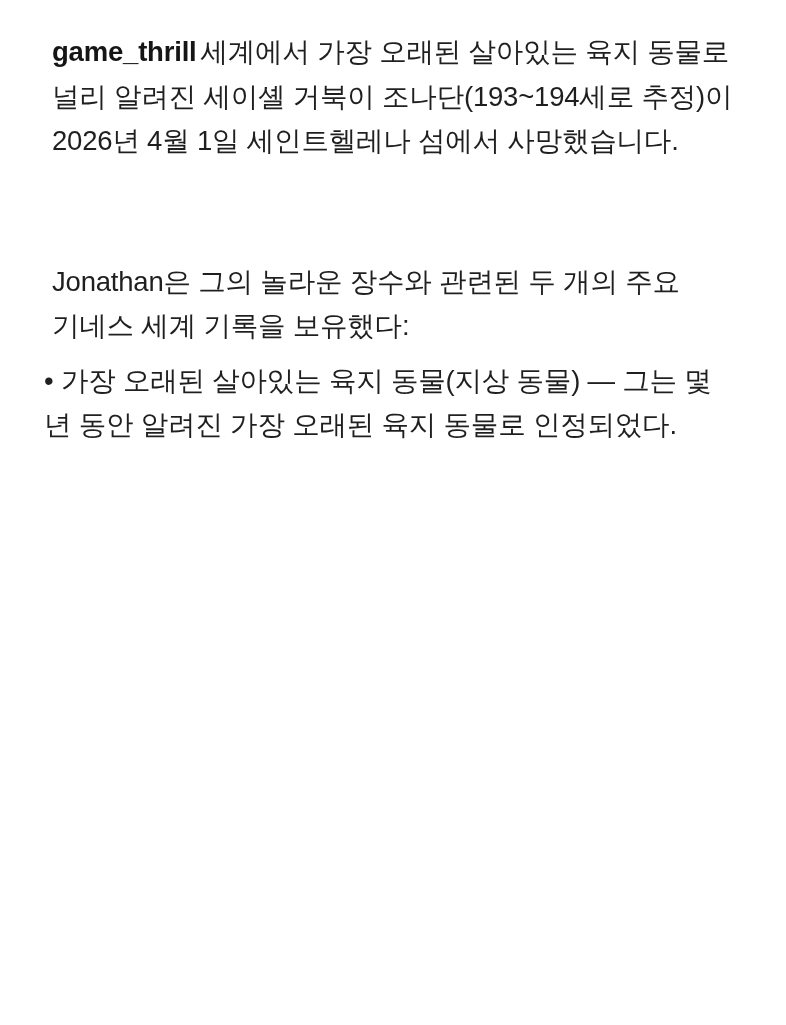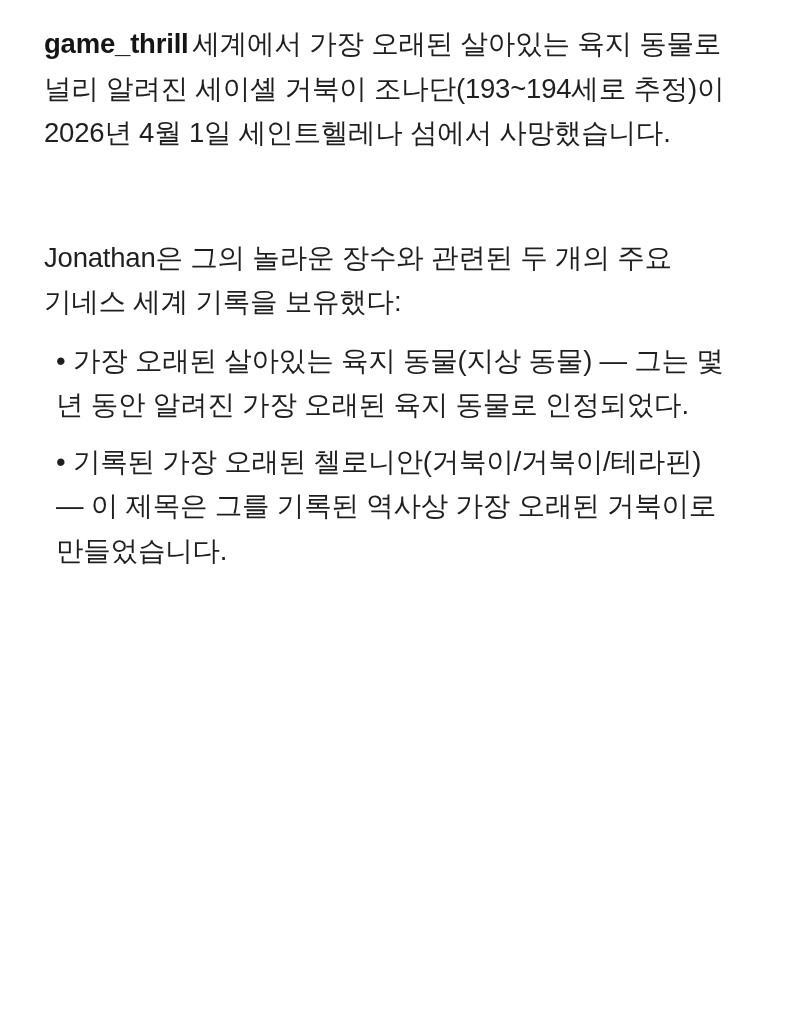--- a/index.html
+++ b/index.html
@@ -27,30 +27,30 @@
     letter-spacing: -0.2px;
     color: #1f1f1f;
     word-break: keep-all;
   }
   .username {
     font-weight: bold;
     color: #151515;
     margin-right: 4px;
   }
   .para {
-    margin: 0;
+    margin: 8px;
   }
   .gap {
     height: 40px;
   }
   .gap-sm {
     height: 2px;
   }
   .bullet-line {
-    margin: 12px;
+    margin: 0;
   }
   .bullet {
     
   }
 </style>
 </head>
 <body>
 
 <div class="post">
   <div class="caption">
@@ -61,16 +61,15 @@
 
 
     <div class="gap"></div>
 
     <p class="para">Jonathan은 그의 놀라운 장수와 관련된 두 개의 주요 기네스 세계 기록을 보유했다:</p>
 
     <div class="gap-sm"></div>
 
     <p class="bullet-line"><span class="bullet">•</span> <span>가장 오래된 살아있는 육지 동물(지상 동물) — 그는 몇 년 동안 알려진 가장 오래된 육지 동물로 인정되었다.</span></p>
 
-    <p class="bullet-line"><span class="bullet">•</span> <span>기록된 가장 오래된 첼로니안(거북이/거북이/테라핀) — 이 제목은 그를 기록된 역사상 가장 오래된 거북이로 만들었습니다.</span></p>
 
   </div>
 </div>
 
 </body></html>

